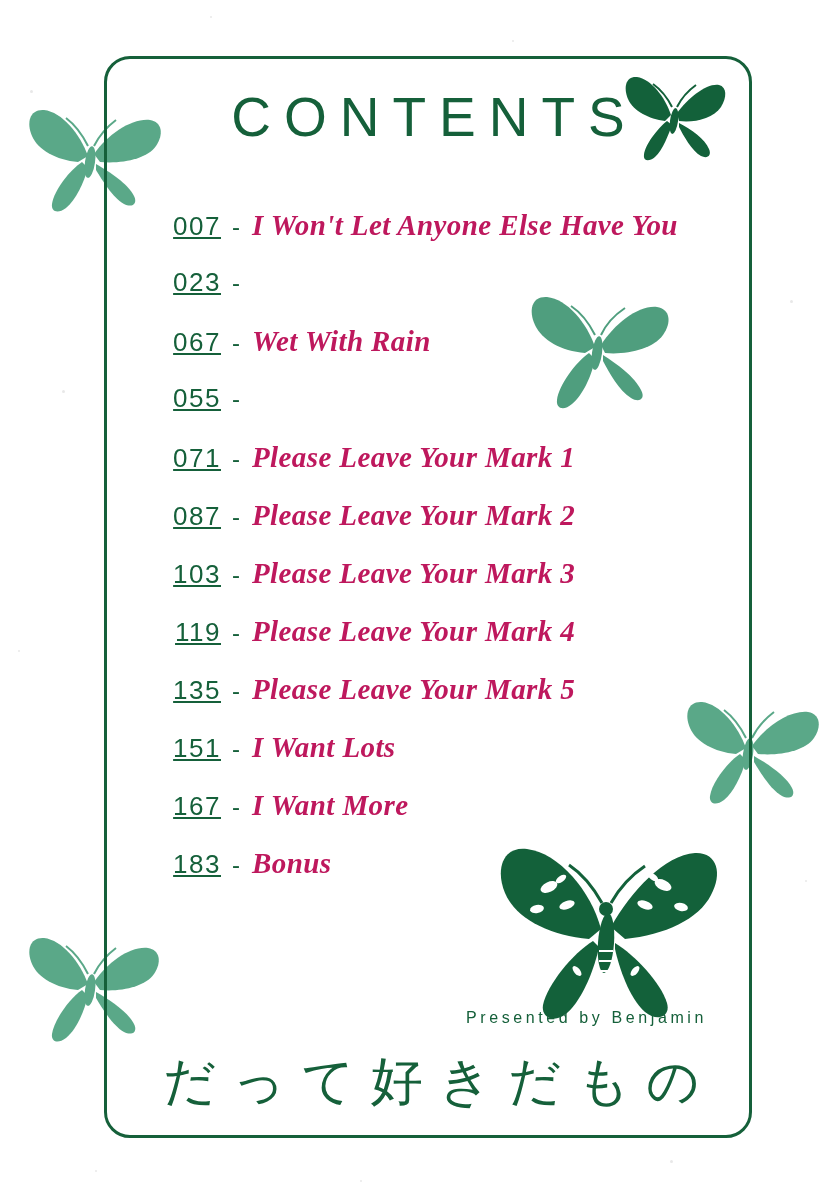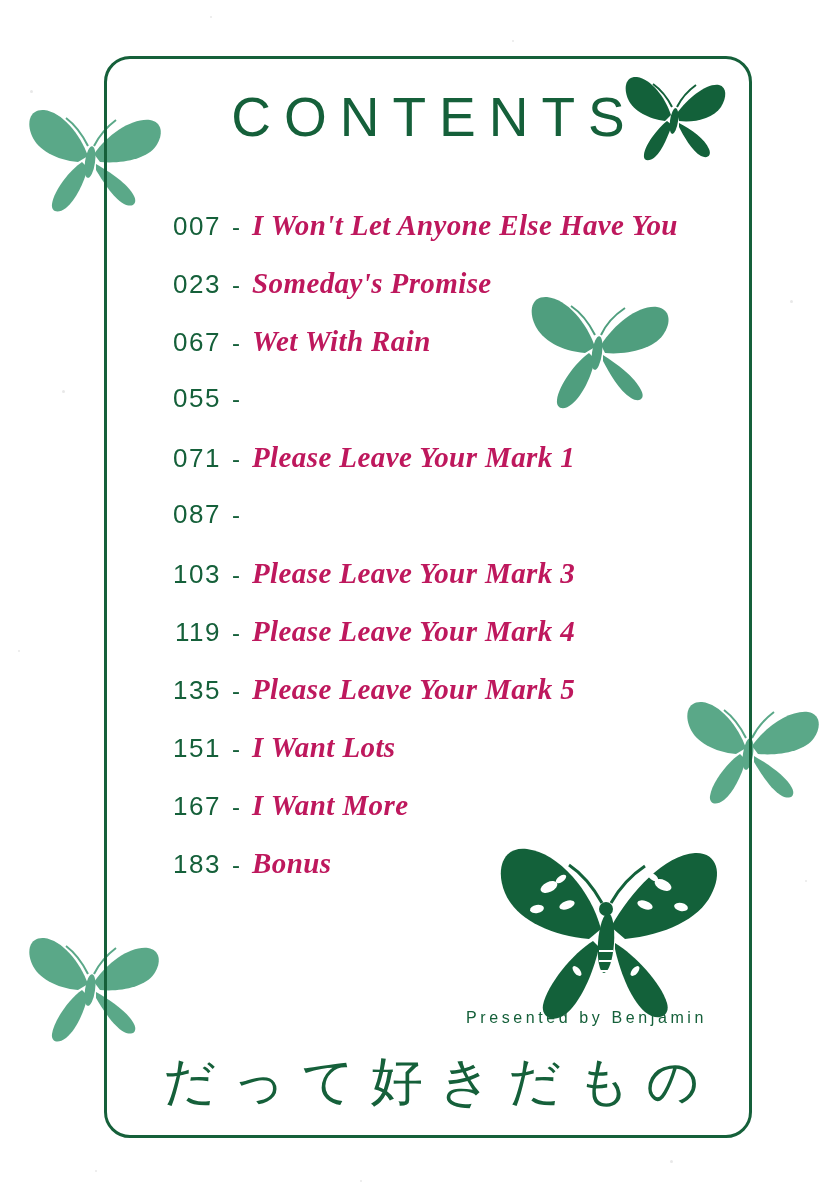--- a/index.html
+++ b/index.html
@@ -81,20 +81,21 @@
     height: 58px;
     color: #15603a;
   }
   .toc-page {
     font-family: "Liberation Sans", sans-serif;
     font-size: 26px;
     letter-spacing: 1.5px;
     width: 66px;
     text-align: right;
     color: #15603a;
+    text-decoration: underline;
   }
   .toc-dash {
     font-family: "Liberation Sans", sans-serif;
     font-size: 24px;
     padding: 0 12px 0 11px;
     color: #15603a;
   }
   .toc-title {
     font-family: "Liberation Serif", serif;
     font-style: italic;
@@ -267,21 +268,20 @@
 
       <div class="toc-row">
         <span class="toc-page">007</span>
         <span class="toc-dash">-</span>
         <span class="toc-title">I Won't Let Anyone Else Have You</span>
       </div>
 
       <div class="toc-row">
         <span class="toc-page">023</span>
         <span class="toc-dash">-</span>
-        <span class="toc-title">Someday's Promise</span>
       </div>
 
       <div class="toc-row">
         <span class="toc-page">067</span>
         <span class="toc-dash">-</span>
         <span class="toc-title">Wet With Rain</span>
       </div>
 
       <div class="toc-row">
         <span class="toc-page">055</span>
@@ -290,20 +290,21 @@
 
       <div class="toc-row">
         <span class="toc-page">071</span>
         <span class="toc-dash">-</span>
         <span class="toc-title">Please Leave Your Mark 1</span>
       </div>
 
       <div class="toc-row">
         <span class="toc-page">087</span>
         <span class="toc-dash">-</span>
+        <span class="toc-title">Please Leave Your Mark 2</span>
       </div>
 
       <div class="toc-row">
         <span class="toc-page">103</span>
         <span class="toc-dash">-</span>
         <span class="toc-title">Please Leave Your Mark 3</span>
       </div>
 
       <div class="toc-row">
         <span class="toc-page">119</span>

